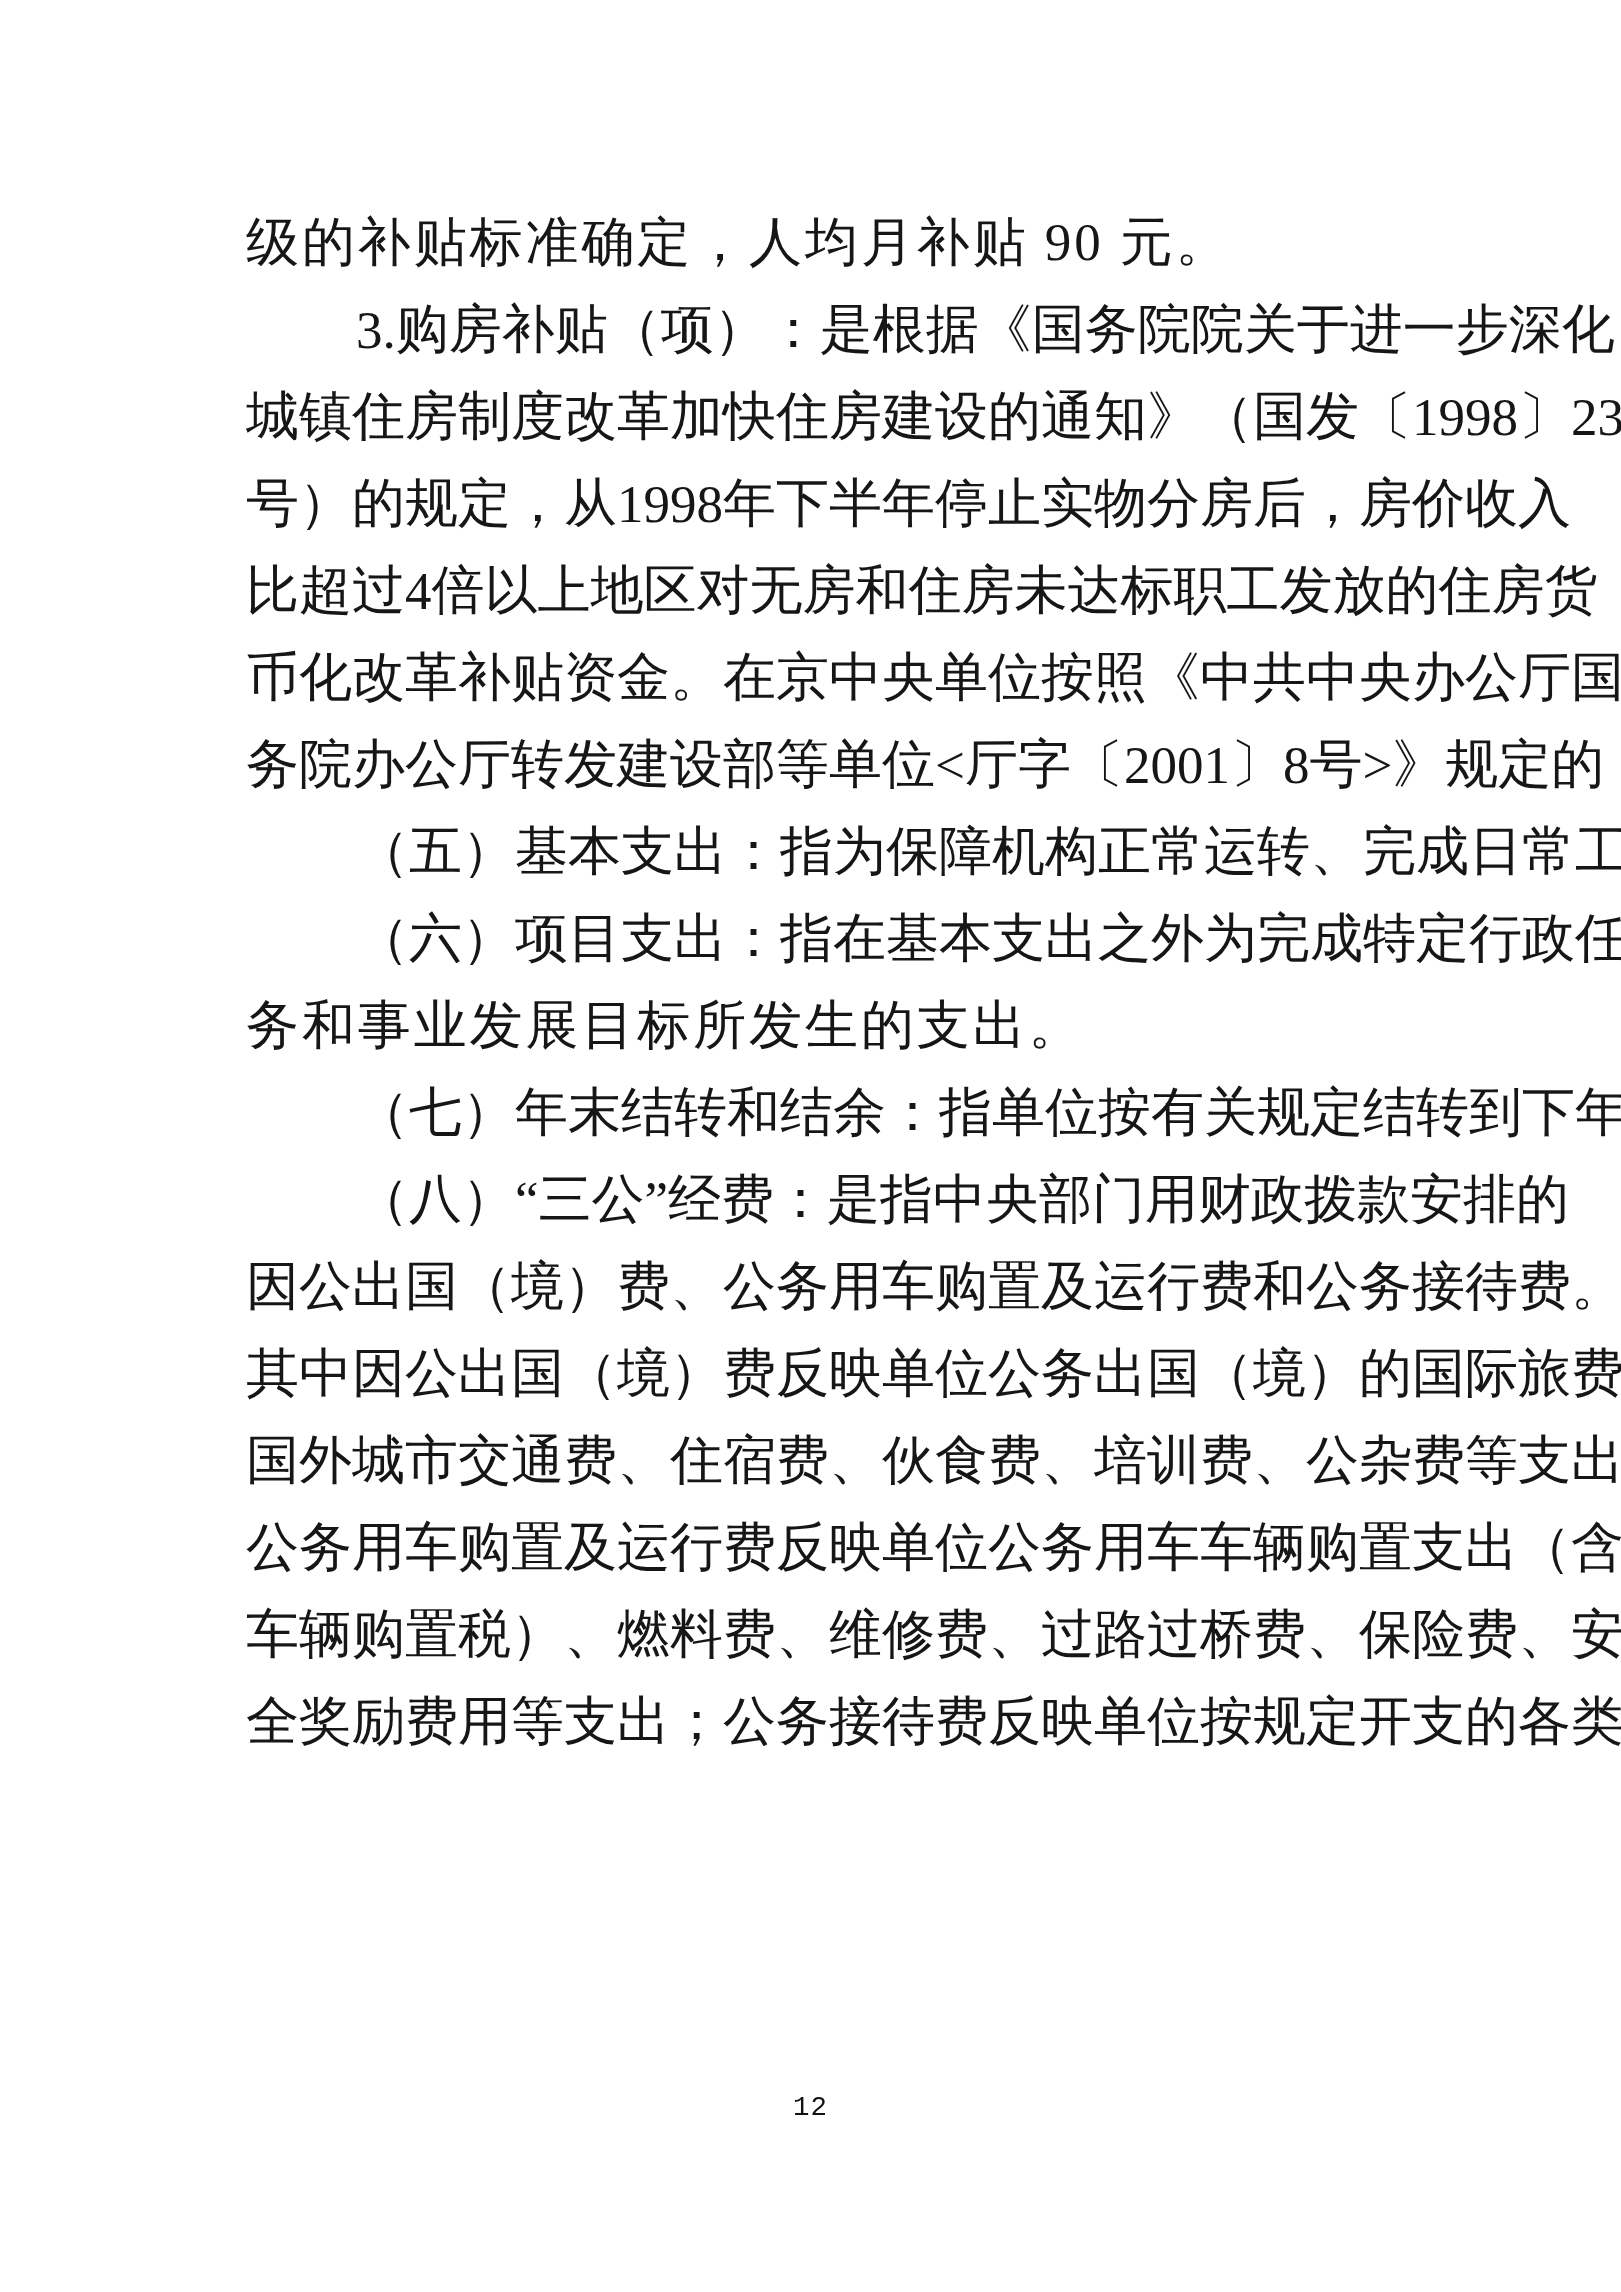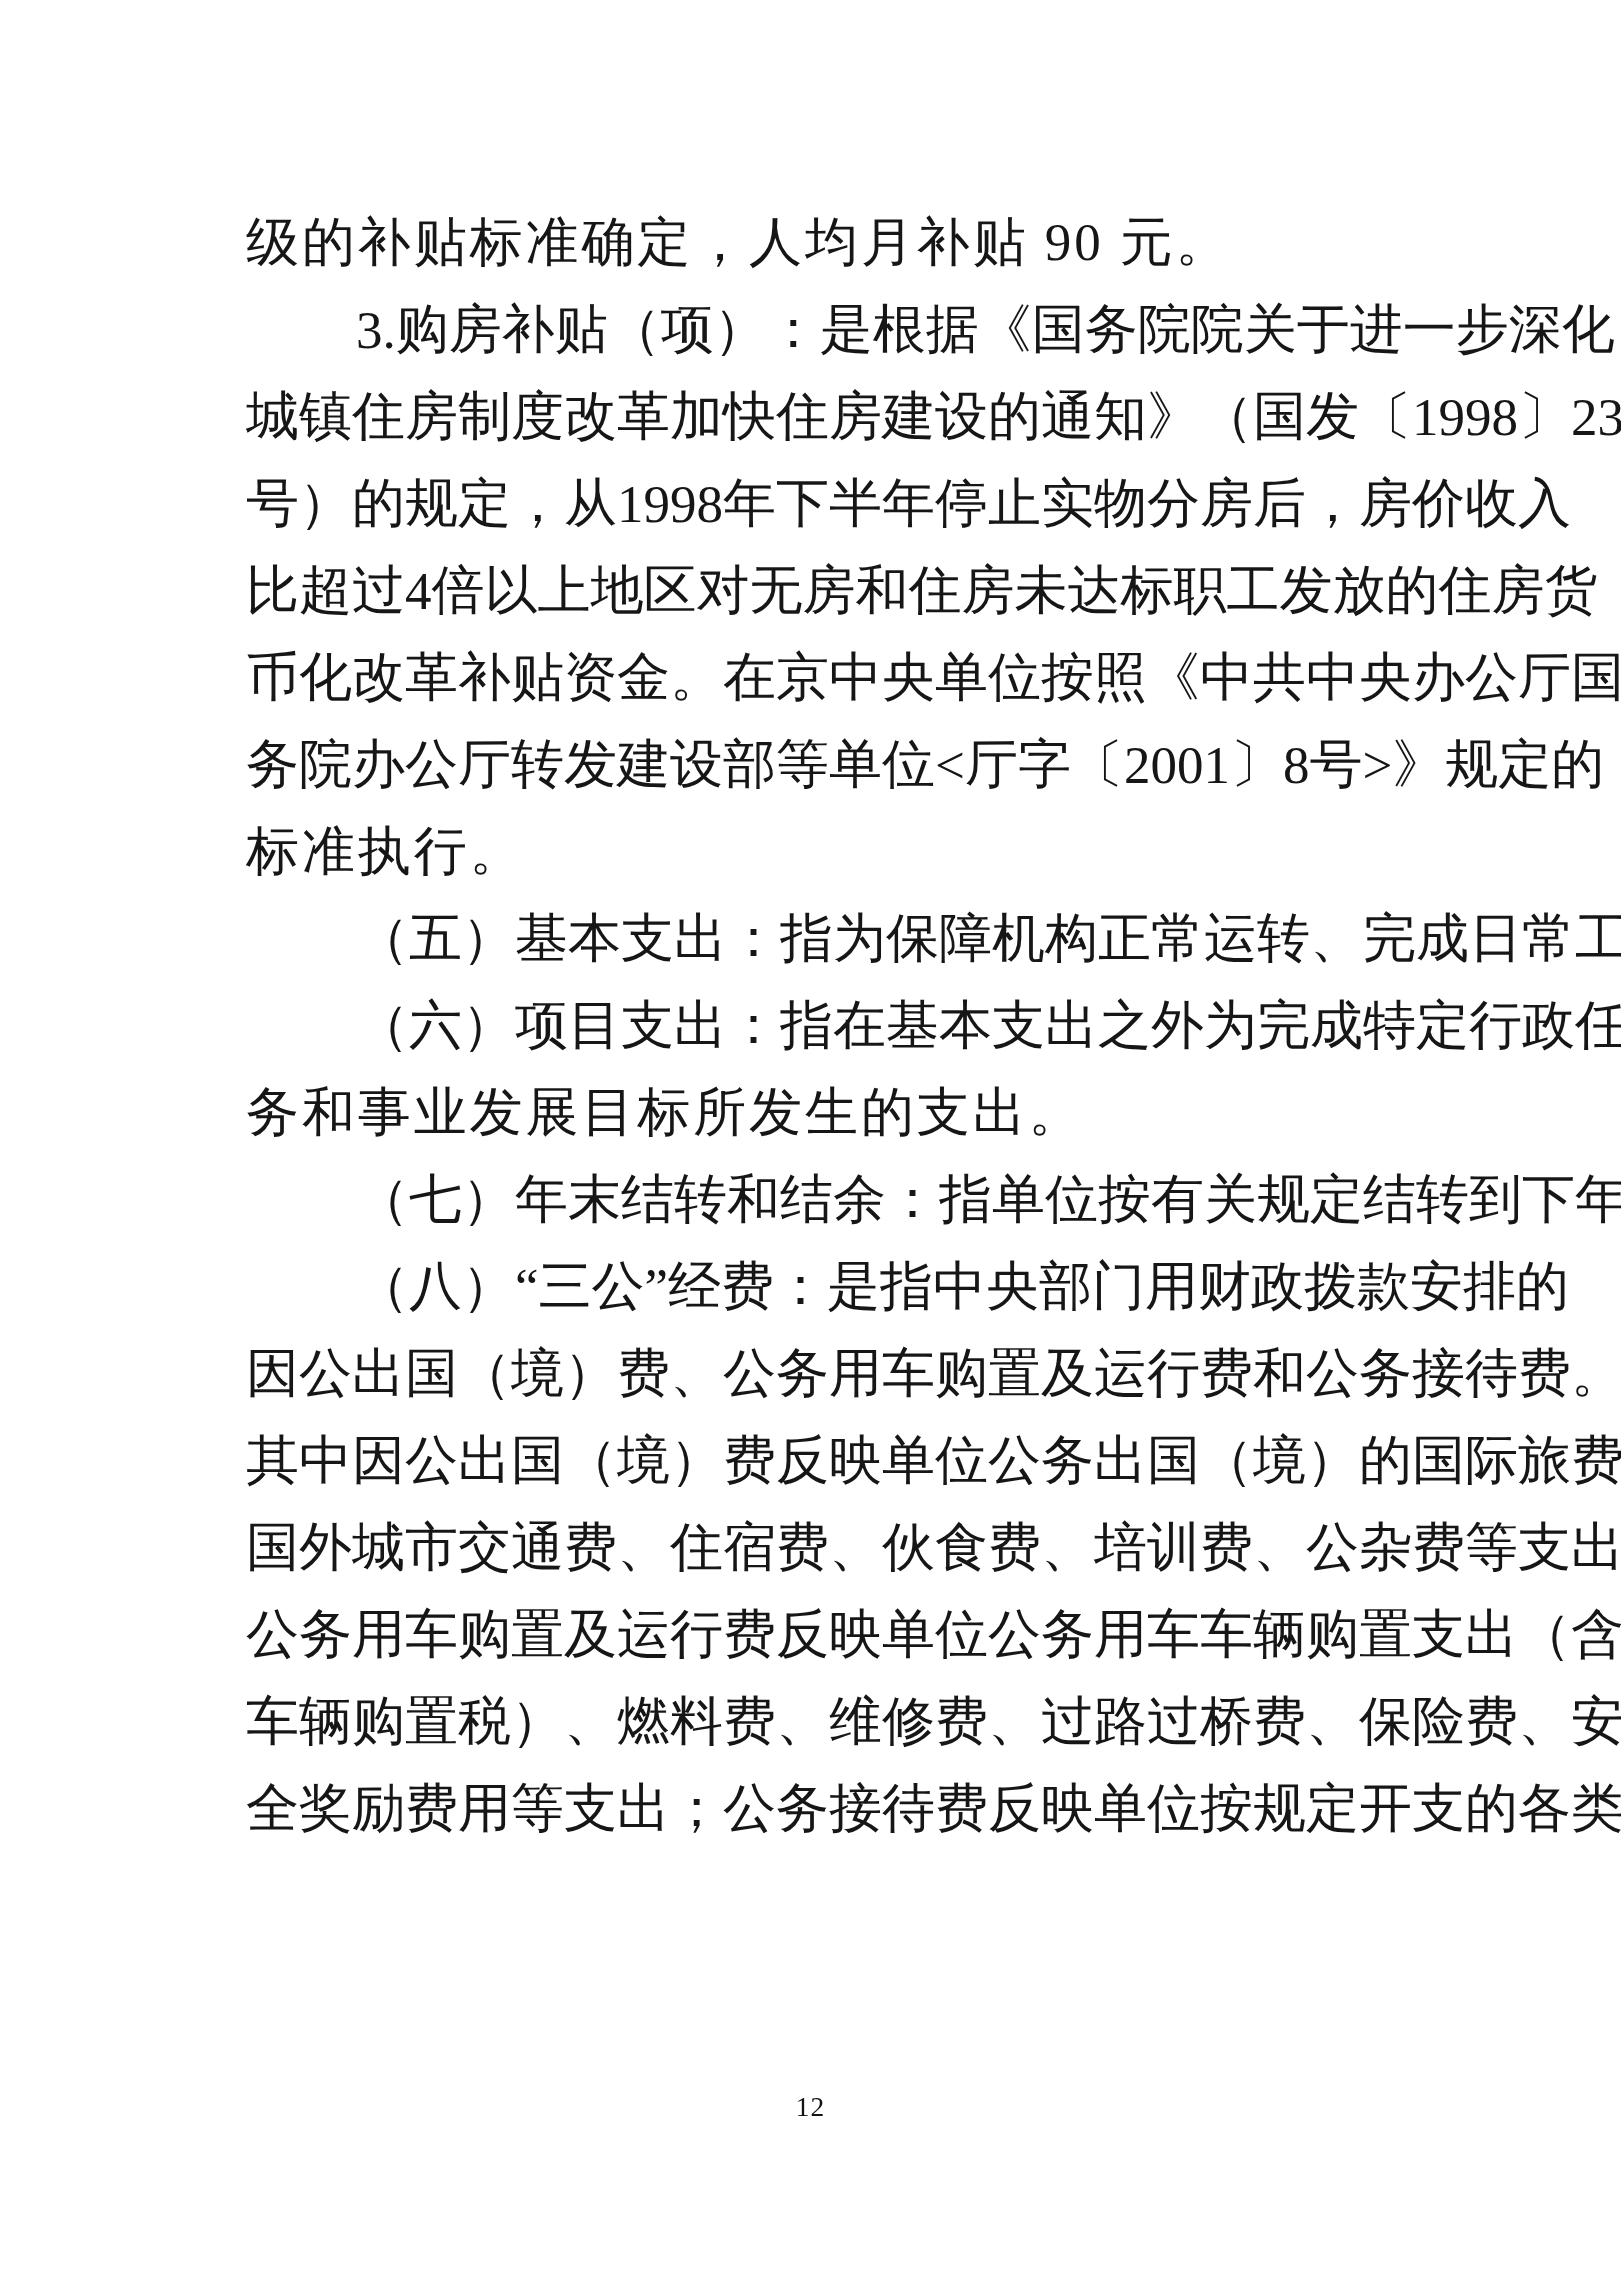--- a/index.html
+++ b/index.html
@@ -44,21 +44,21 @@
   }
   .line.indent {
     padding-left: 110px;
   }
   .page-number {
     position: absolute;
     top: 2092px;
     left: 0;
     width: 100%;
     text-align: center;
-    font-family: Liberation Serif, serif;
+    font-family: Liberation Mono, monospace;
     font-size: 27.4px;
     letter-spacing: 1px;
     color: #121212;
   }
 </style>
 </head>
 <body>
 
 <div class="page">
   <div class="text-block">
@@ -225,21 +225,20 @@
         <span>〕</span>
         <span>8</span>
         <span class="sp"></span>
         <span>号</span>
         <span>&gt;</span>
         <span>》</span>
         <span>规</span>
         <span>定</span>
         <span>的</span>
       </div>
-      <div class="line">标准执行。</div>
       <div class="line justify indent">
         <span>（</span>
         <span>五</span>
         <span>）</span>
         <span>基</span>
         <span>本</span>
         <span>支</span>
         <span>出</span>
         <span>：</span>
         <span>指</span>

